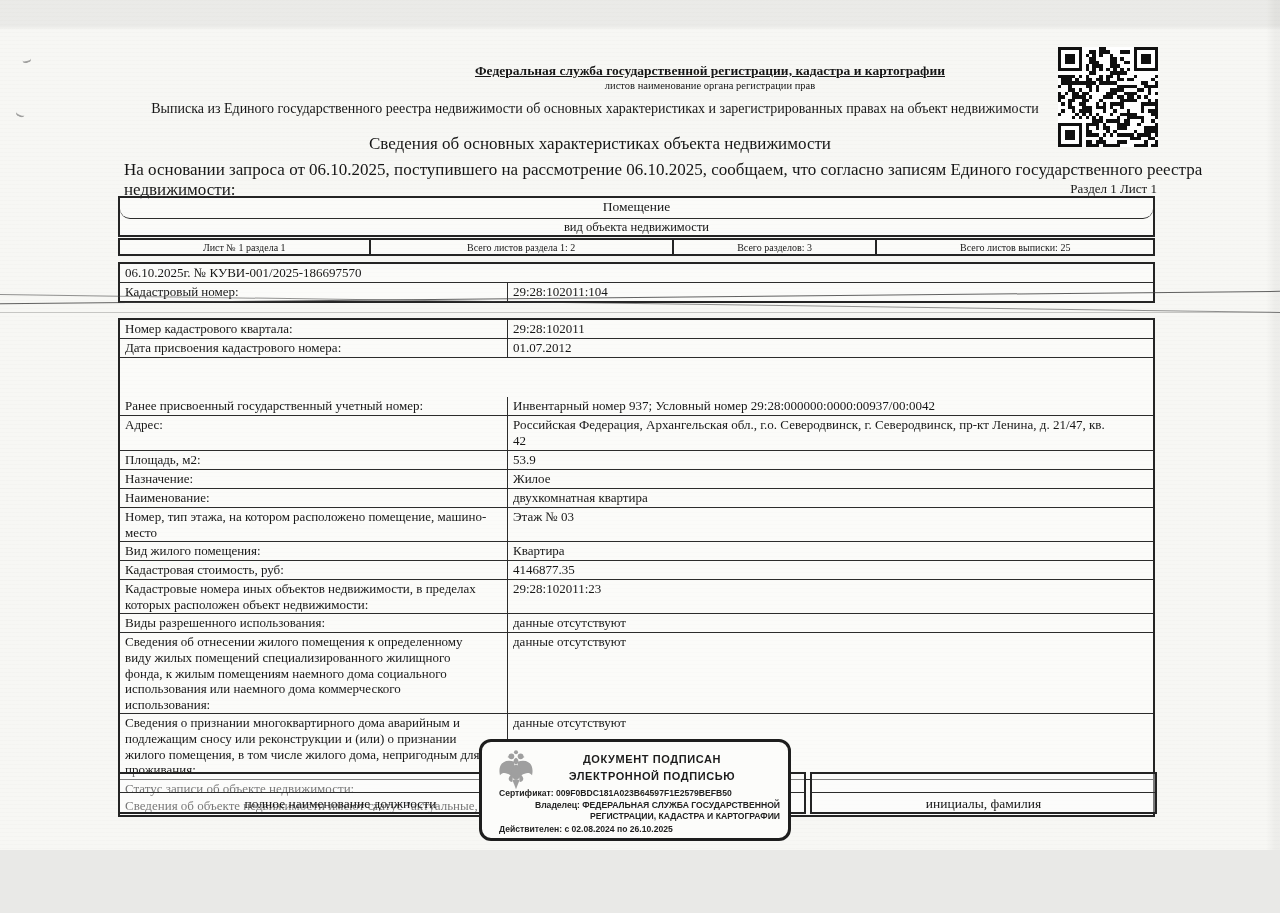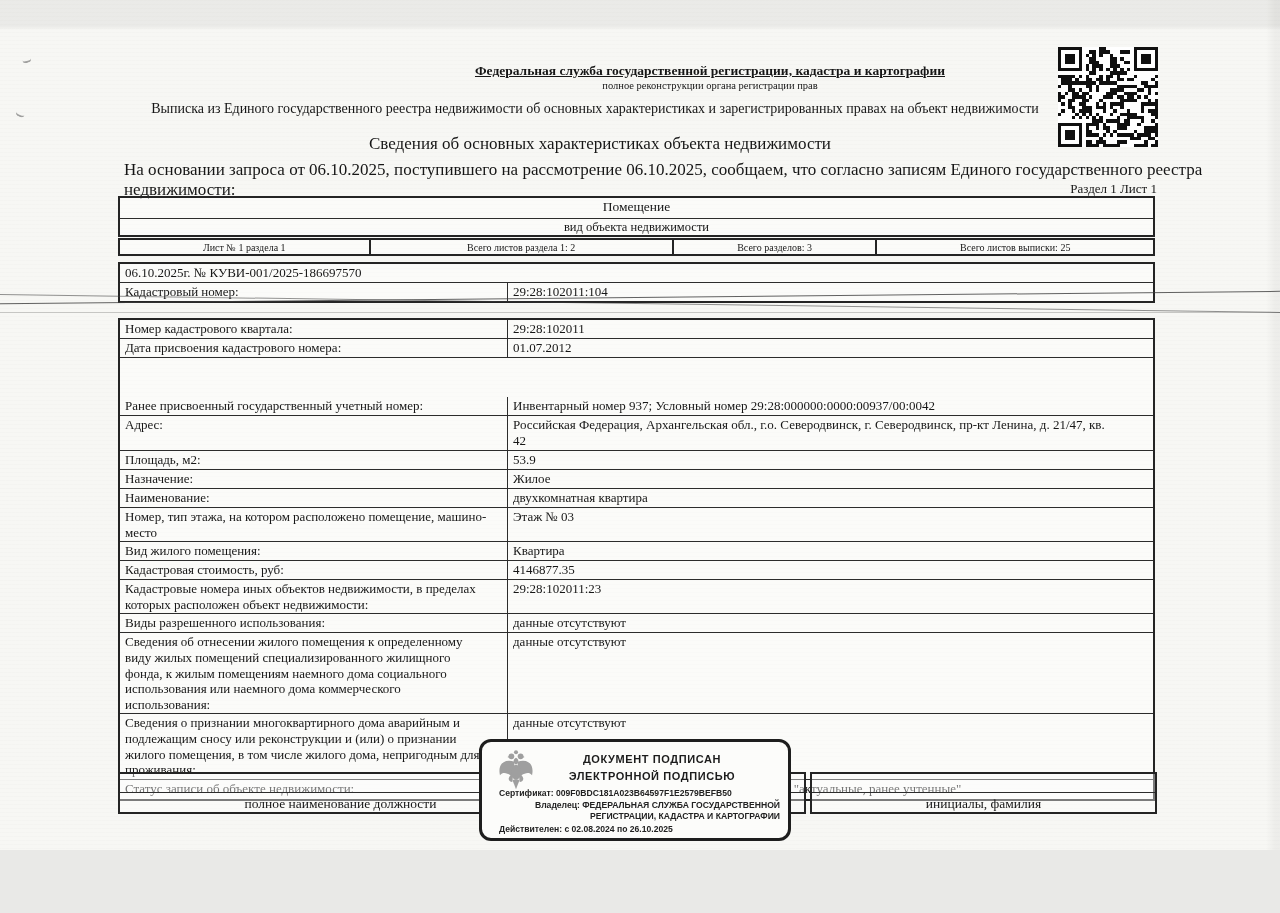--- a/index.html
+++ b/index.html
@@ -52,21 +52,21 @@
 </style>
 </head>
 <body>
 
 <div class="page">
 
   <div class="pencil" style="left:22px;top:56px;"></div>
   <div class="pencil" style="left:16px;top:110px;transform:rotate(22deg);"></div>
 
   <div class="abs ctr doc-title" style="left:140px;top:63px;width:1140px;">Федеральная служба государственной регистрации, кадастра и картографии</div>
-  <div class="abs ctr small-note" style="left:140px;top:80px;width:1140px;">полное реконструкции органа регистрации прав</div>
+  <div class="abs ctr small-note" style="left:140px;top:80px;width:1140px;">листов наименование органа регистрации прав</div>
   <div class="abs ctr line14" style="left:0px;top:101px;width:1190px;">Выписка из Единого государственного реестра недвижимости об основных характеристиках и зарегистрированных правах на объект недвижимости</div>
   <div class="abs ctr line13" style="left:0px;top:134px;width:1200px;">Сведения об основных характеристиках объекта недвижимости</div>
   <div class="abs line13" style="left:124px;top:160px;width:1140px;">На  основании запроса от 06.10.2025, поступившего на рассмотрение 06.10.2025, сообщаем, что согласно записям Единого государственного реестра недвижимости:</div>
   <div class="abs" style="left:857px;top:181px;width:300px;text-align:right;font-size:13px;">Раздел 1 Лист 1</div>
 
   <svg class="qr" id="qr" viewBox="0 0 29 29" shape-rendering="crispEdges">
       <rect x="0" y="0" width="29" height="29" fill="#ffffff"></rect>
       <rect x="12" y="0" width="1" height="1" fill="#101010"></rect>
       <rect x="13" y="0" width="1" height="1" fill="#101010"></rect>
       <rect x="9" y="1" width="1" height="1" fill="#101010"></rect>
@@ -389,21 +389,21 @@
       <rect x="2" y="2" width="3" height="3" fill="#101010"></rect>
       <rect x="22" y="0" width="7" height="7" fill="#101010"></rect>
       <rect x="23" y="1" width="5" height="5" fill="#ffffff"></rect>
       <rect x="24" y="2" width="3" height="3" fill="#101010"></rect>
       <rect x="0" y="22" width="7" height="7" fill="#101010"></rect>
       <rect x="1" y="23" width="5" height="5" fill="#ffffff"></rect>
       <rect x="2" y="24" width="3" height="3" fill="#101010"></rect>
     </svg>
 
   <div class="doc-table" style="top:196px;">
-    <div class="tr" style="min-height:20px;">
+    <div class="tr" style="min-height:20px;border-radius:10px;">
       <div class="td full ctr" style="font-size:13.5px;">Помещение</div>
     </div>
     <div class="tr" style="min-height:16px;">
       <div class="td full ctr" style="font-size:12.5px;line-height:14px;">вид объекта недвижимости</div>
     </div>
   </div>
 
   <div class="doc-table" style="top:238px;display:flex;">
     <div class="cellc" style="width:24.25%;">Лист № 1 раздела 1</div>
     <div class="cellc" style="width:29.35%;">Всего листов раздела 1: 2</div>
@@ -486,21 +486,21 @@
 использования:</div>
       <div class="td value">данные отсутствуют</div>
     </div>
     <div class="tr" style="min-height:62px;">
       <div class="td label">Сведения о признании многоквартирного дома аварийным и
 подлежащим сносу или реконструкции и (или) о признании
 жилого помещения, в том числе жилого дома, непригодным для
 проживания:</div>
       <div class="td value">данные отсутствуют</div>
     </div>
-    <div class="tr" style="min-height:19px;">
+    <div class="tr" style="min-height:19px;flex-direction:column;">
       <div class="td label">Статус записи об объекте недвижимости:</div>
       <div class="td value">Сведения об объекте недвижимости имеют статус "актуальные, ранее учтенные"</div>
     </div>
   </div>
 
   <div class="sig-box" style="left:118px;top:772px;width:688px;height:42px;">
     <div class="sig-row-top">
       <div class="sig-cell" style="width:442px;border-right:1px solid #2c2c2c;"></div>
       <div class="sig-cell" style="flex:1;"></div>
     </div>

